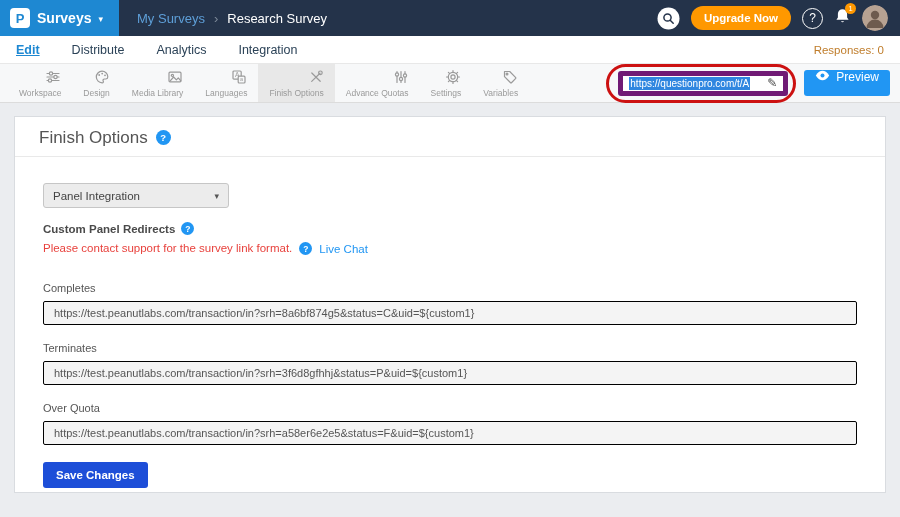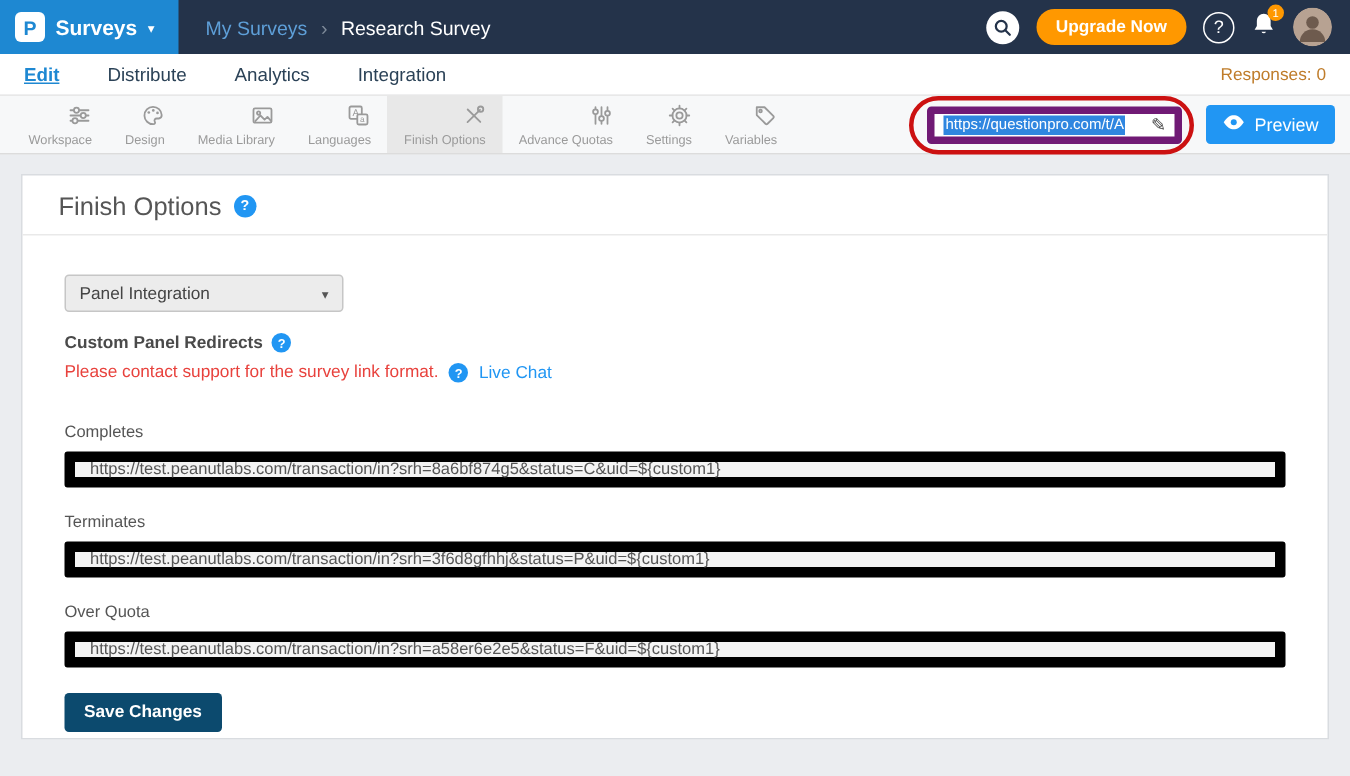--- a/index.html
+++ b/index.html
@@ -40,40 +40,40 @@
   .si .dot{fill:#9a9a9a;stroke:none}
   .si .bgfill{fill:#f7f8f9}
   .si .tglyph{fill:#9a9a9a;stroke:none;font-size:6.5px;font-family:"Liberation Sans",sans-serif;text-anchor:middle}
   .si .tglyph.sm{font-size:5.5px}
   .toolbar-right{margin-left:auto;display:flex;align-items:center;gap:16px;padding-right:10px}
   .url-wrap{position:relative}
   .url-field{width:170px;height:25px;background:#fff;border:5px solid #701a75;border-radius:3px;display:flex;align-items:center;justify-content:space-between;padding:0 6px;cursor:text}
   .url-text{font-size:10px;background:#2f86e0;color:#fff;padding:1px 1px;white-space:nowrap;overflow:hidden;max-width:146px}
   .edit-glyph{color:#444;font-size:12px;margin-left:4px;cursor:pointer}
   .red-ring{position:absolute;left:-12px;top:-7px;right:-8px;bottom:-7px;border:3px solid #cc1111;border-radius:20px;pointer-events:none}
-  .preview-btn{background:#2196f3;color:#fff;border:none;border-radius:3px;height:26px;display:flex;align-items:center;gap:6px;padding:0 11px;font-size:12px;cursor:pointer}
+  .preview-btn{background:#2196f3;color:#fff;border:none;border-radius:3px;height:26px;display:flex;align-items:flex-start;gap:6px;padding:0 11px;font-size:12px;cursor:pointer}
 
   
   .content{padding:13px 14px 0}
   .card{background:#fff;border:1px solid #d9dce0;height:377px}
   .card-head{display:flex;align-items:center;gap:8px;padding:11px 24px 9px;border-bottom:1px solid #e9e9e9}
   .card-title{font-size:17px;color:#555;line-height:19px}
   .help-dot{width:15px;height:15px;border-radius:50%;background:#2196f3;color:#fff;font-size:9.5px;font-weight:bold;display:inline-flex;align-items:center;justify-content:center;cursor:pointer;flex:0 0 auto}
   .help-dot.sm{width:13px;height:13px;font-size:8.5px}
   .card-body{padding:26px 28px 0}
   .select{width:186px;height:25px;background:#ececec;border:1px solid #c6c6c6;border-radius:3px;display:flex;align-items:center;justify-content:space-between;padding:0 9px;font-size:11.5px;color:#444;cursor:pointer;margin-bottom:14px}
   .select-caret{font-size:9px;color:#555}
   .section-head{display:flex;align-items:flex-start;gap:6px;margin-bottom:4px}
   .section-title{font-size:11.5px;font-weight:bold;color:#4a4a4a;line-height:15px}
   .support-row{display:flex;align-items:center;gap:7px;margin-bottom:26px}
   .support-note{font-size:11.5px;color:#e8423d;line-height:15px}
   .live-chat{font-size:11.5px;color:#2196f3;cursor:pointer}
   .field-label{font-size:11px;color:#555;line-height:13px;margin-bottom:6px}
-  .field-box{height:24px;background:#f4f4f4;border:7px solid #000000;border-radius:2px;display:flex;align-items:center;padding:0 10px;font-size:11px;color:#555;margin-bottom:17px;cursor:text}
-  .save-btn{background:#0c4a6e;color:#fff;border:none;border-radius:3px;font-size:11.5px;font-weight:bold;padding:7px 13px;cursor:pointer}
+  .field-box{height:24px;background:#f4f4f4;border:1px solid #000000;border-radius:2px;display:flex;align-items:center;padding:0 10px;font-size:11px;color:#555;margin-bottom:17px;cursor:text}
+  .save-btn{background:#1d4ed8;color:#fff;border:none;border-radius:3px;font-size:11.5px;font-weight:bold;padding:7px 13px;cursor:pointer}
 </style>
 </head>
 <body>
 
 <div class="header">
   <div class="brand">
     <span class="logo-badge">P</span>
     <span class="brand-name">Surveys</span>
     <span class="brand-caret">▾</span>
   </div>

